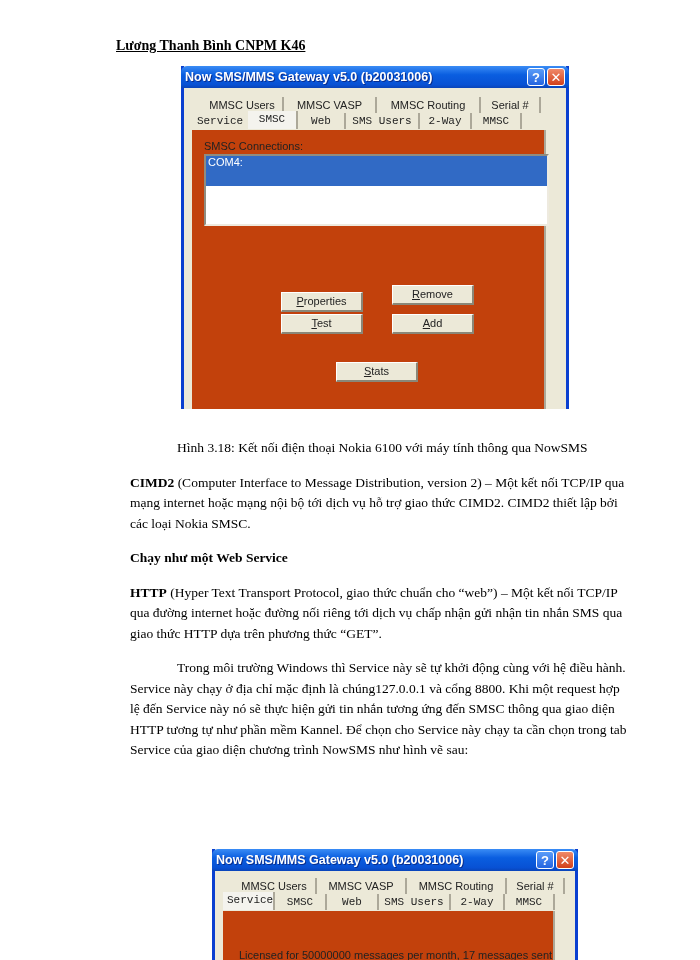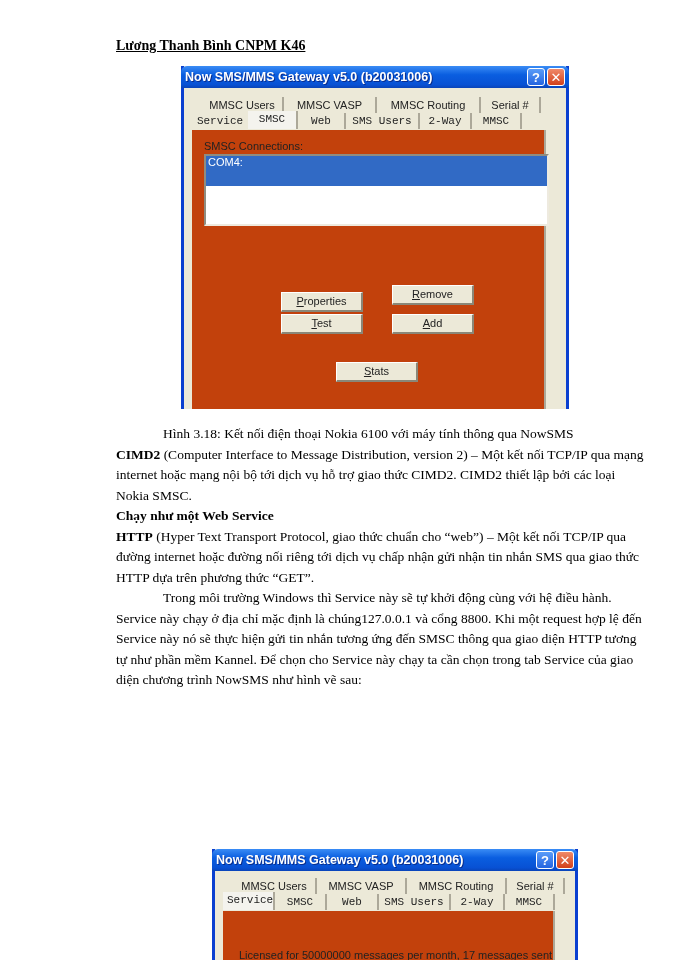--- a/index.html
+++ b/index.html
@@ -76,21 +76,21 @@
     background: #ece9d8; border: 1px solid #fff;
     border-right: 2px solid #8a8778; border-bottom: 2px solid #8a8778;
     box-sizing: border-box; text-align: center; line-height: 17px;
     font-size: 11px; color: #222;
   }
   .btn u { text-decoration: underline; }
   .para {
     position: absolute; left: 116px; width: 530px;
     font-size: 13.5px; line-height: 20.5px;
   }
-  .para p { margin: 0; }
+  .para p { margin: 14px; }
   .indent { text-indent: 47px; }
   b { font-weight: bold; }
 </style>
 </head>
 <body>
 
 <div class="header-line">Lương Thanh Bình CNPM K46</div>
 
 <div class="xpwin" style="left:181px; top:66px; width:388px; height:343px;">
   <div class="xp-title">

